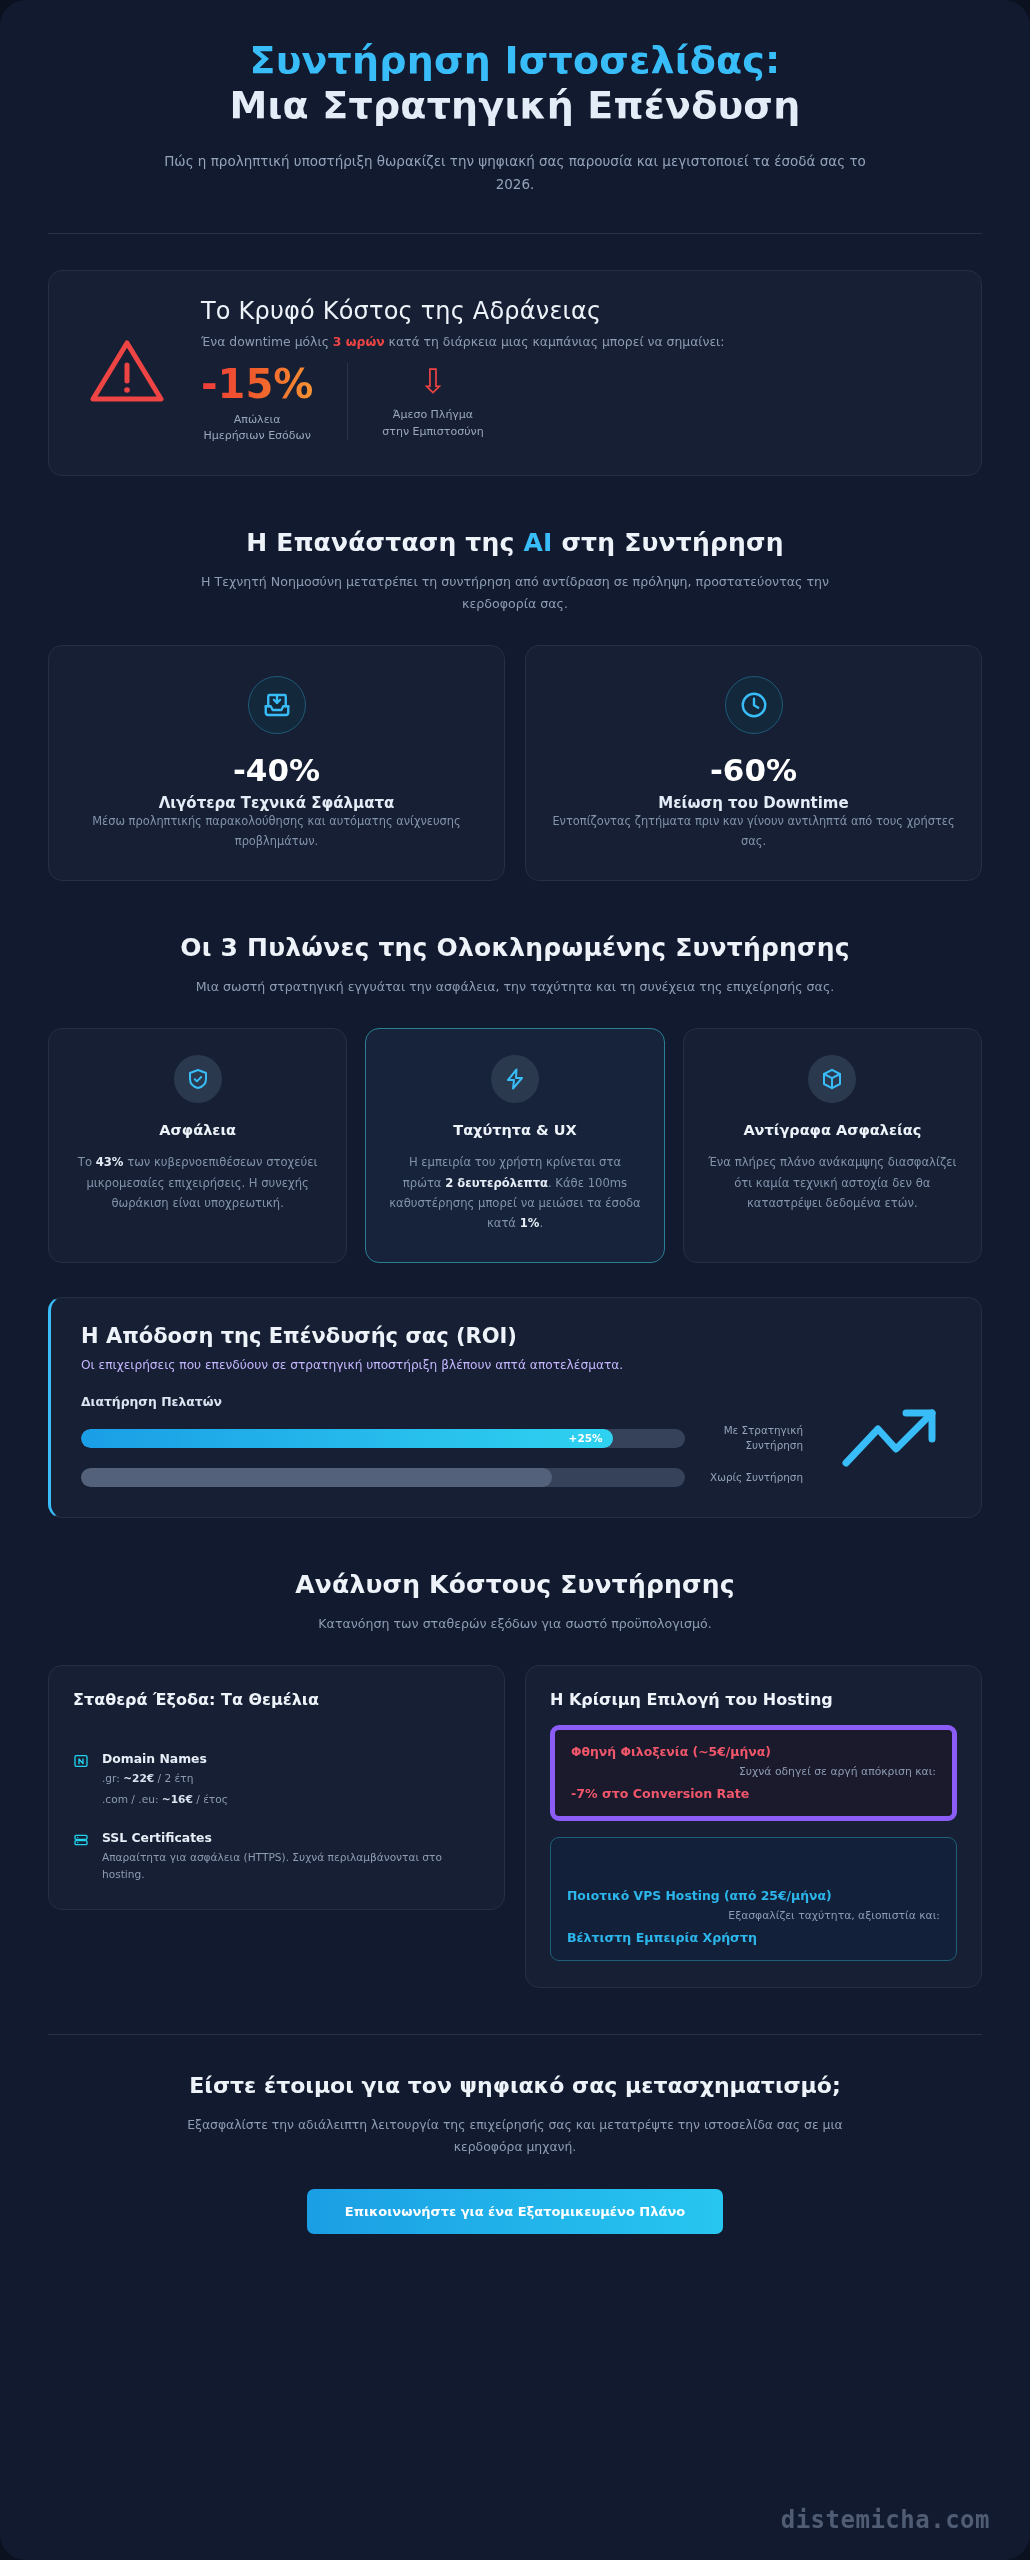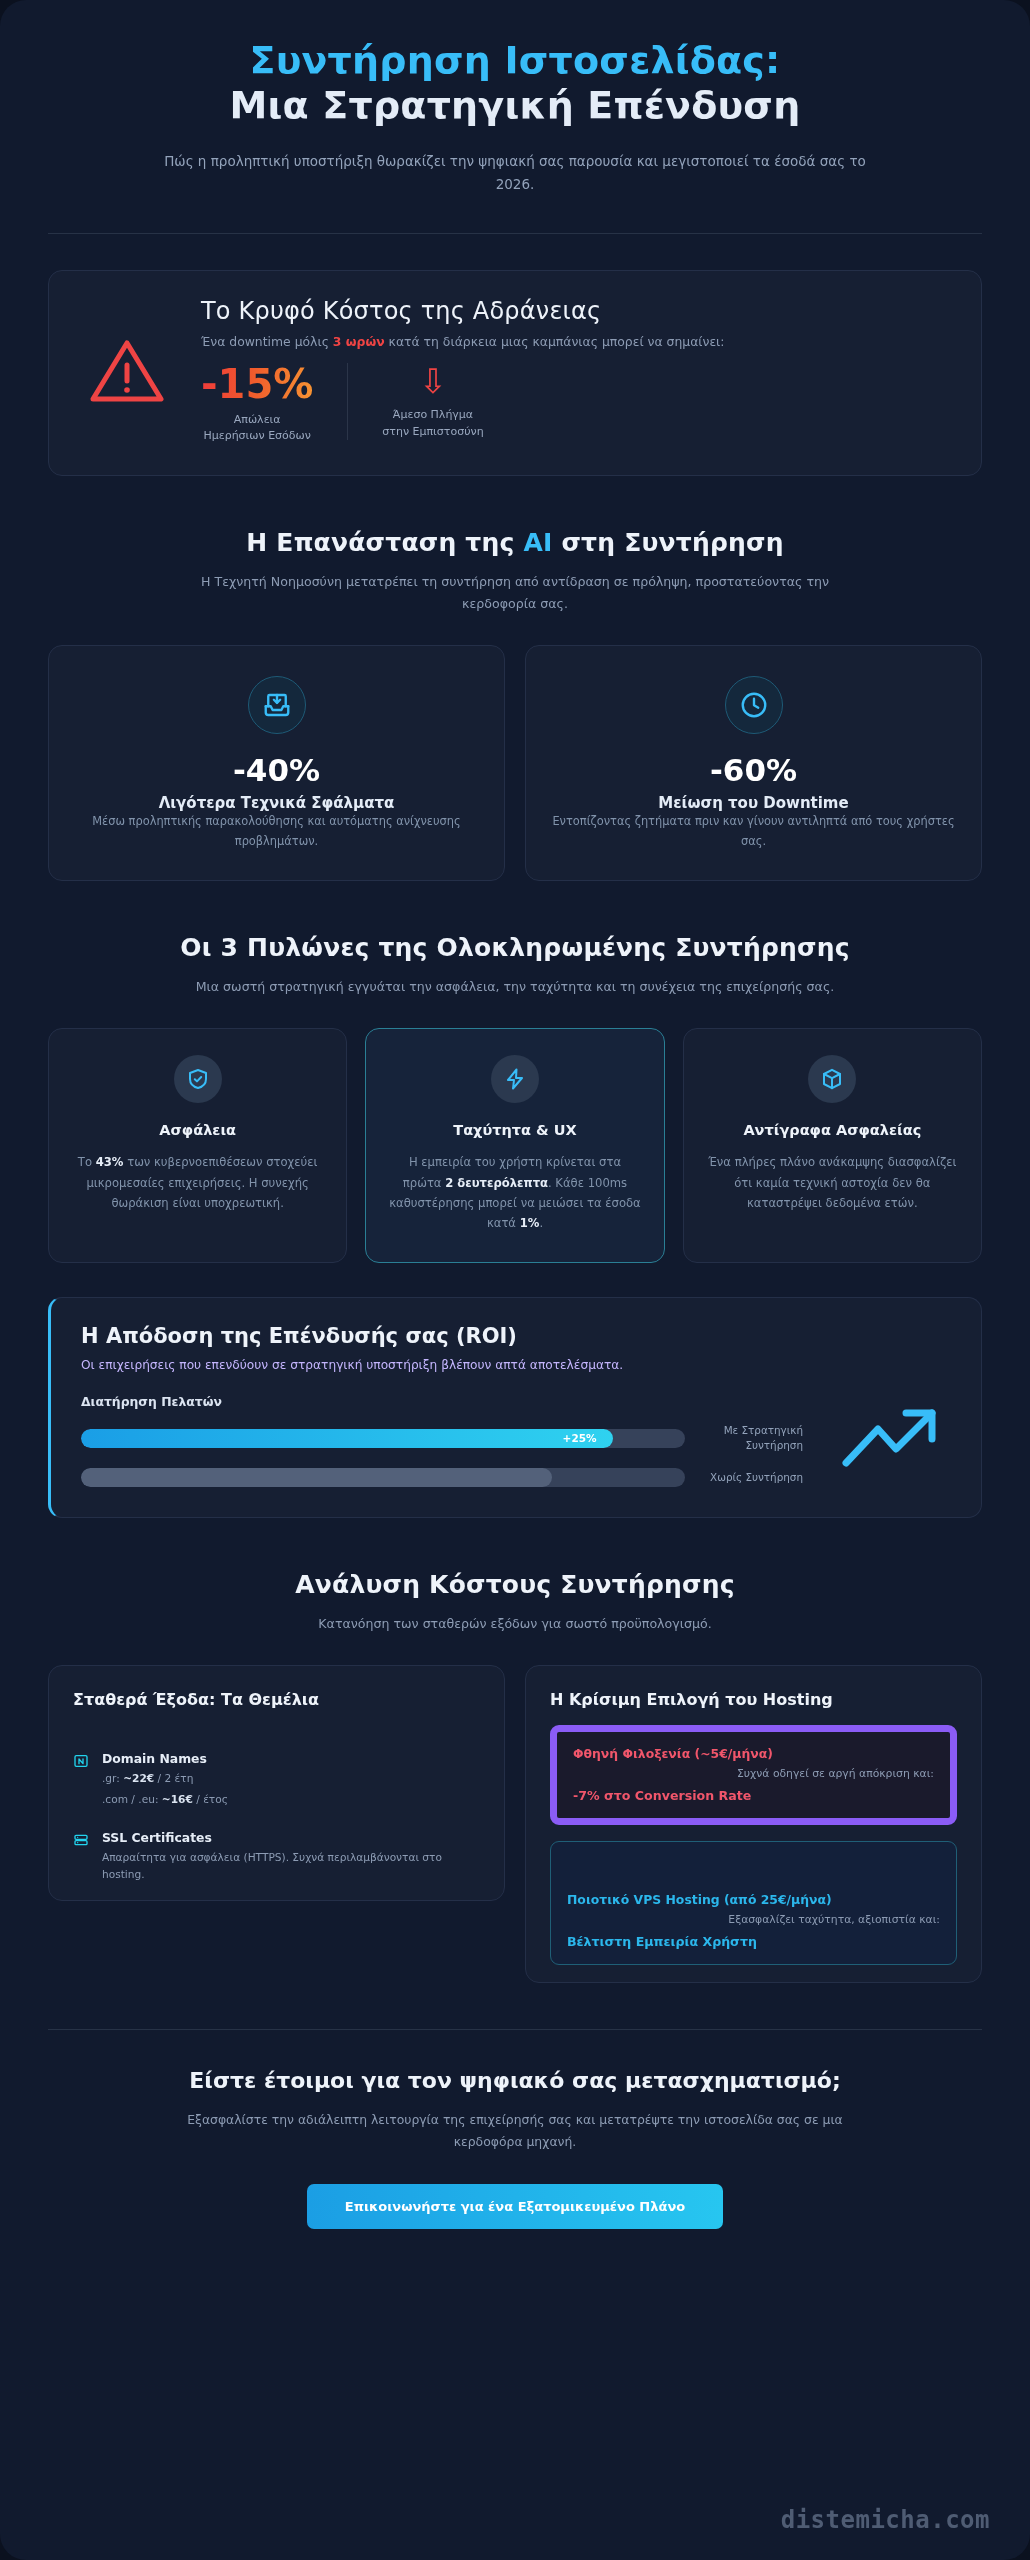--- a/index.html
+++ b/index.html
@@ -93,41 +93,41 @@
   .roi-card h2 { font-size: 21px; font-weight: bold; color: #eef3fa; }
   .roi-card > p { margin-top: 10px; font-size: 12.2px; color: #c4b5fd; }
   .roi-body { display: flex; align-items: center; gap: 26px; margin-top: 22px; }
   .roi-left { flex: 1; }
   .roi-lbl { font-size: 12.4px; font-weight: bold; color: #dbe4f1; }
   .bar-row { display: flex; align-items: center; gap: 14px; margin-top: 14px; }
   .track { flex: 1; height: 19px; border-radius: 10px; background: #36425a; overflow: hidden; }
   .fill-a {
     height: 100%; border-radius: 10px;
     background: linear-gradient(90deg, #1a9ee6 0%, #2fd2f0 100%);
-    display: flex; align-items: center; justify-content: flex-end; padding-right: 16px;
+    display: flex; align-items: center; justify-content: flex-end; padding-right: 10px;
   }
   .fill-a span { font-size: 10.5px; font-weight: bold; color: #ffffff; }
   .fill-b { height: 100%; border-radius: 10px; background: #53617a; }
   .bar-cap { width: 104px; font-size: 10.4px; line-height: 1.5; color: #93a3bb; text-align: right; }
   .roi-art { flex: 0 0 auto; width: 122px; display: flex; justify-content: center; }
 
   
   .cost-row { display: flex; gap: 20px; margin-top: 30px; align-items: flex-start; }
-  .cost-col { flex: 1; padding: 24px 24px 17px; }
+  .cost-col { flex: 1; padding: 24px 24px 26px; }
   .cost-col h3 { font-size: 16px; font-weight: bold; color: #eef3fa; }
   .fixed-list { margin-top: 42px; }
   .fx-item { display: flex; gap: 12px; }
   .fx-item + .fx-item { margin-top: 22px; }
   .fx-ico { flex: 0 0 auto; width: 17px; padding-top: 2px; color: #22d3ee; }
   .fx-name { font-size: 12.4px; font-weight: bold; color: #e6edf7; }
   .fx-line { margin-top: 4px; font-size: 10.6px; color: #8d9cb4; line-height: 1.6; }
   .fx-line b { color: #dbe4f1; }
 
   .host-box { margin-top: 16px; border-radius: 9px; padding: 14px 16px 15px; }
-  .host-box.bad { border: 7px solid #8b5cf6; background: #1a1a2c; }
+  .host-box.bad { border: 5px solid #8b5cf6; background: #1a1a2c; }
   .host-box.good { border: 1px solid #1f5f77; background: #13203a; }
   .hb-ttl { font-size: 12.4px; font-weight: bold; }
   .host-box.bad .hb-ttl { color: #f1566b; }
   .host-box.good .hb-ttl { color: #2bb7ec; margin-top: 36px; }
   .hb-mid { margin-top: 6px; font-size: 10.8px; color: #8d9cb4; text-align: right; }
   .hb-out { margin-top: 8px; font-size: 12.6px; font-weight: bold; }
   .host-box.bad .hb-out { color: #f1566b; }
   .host-box.good .hb-out { color: #2bb7ec; }
 
   

